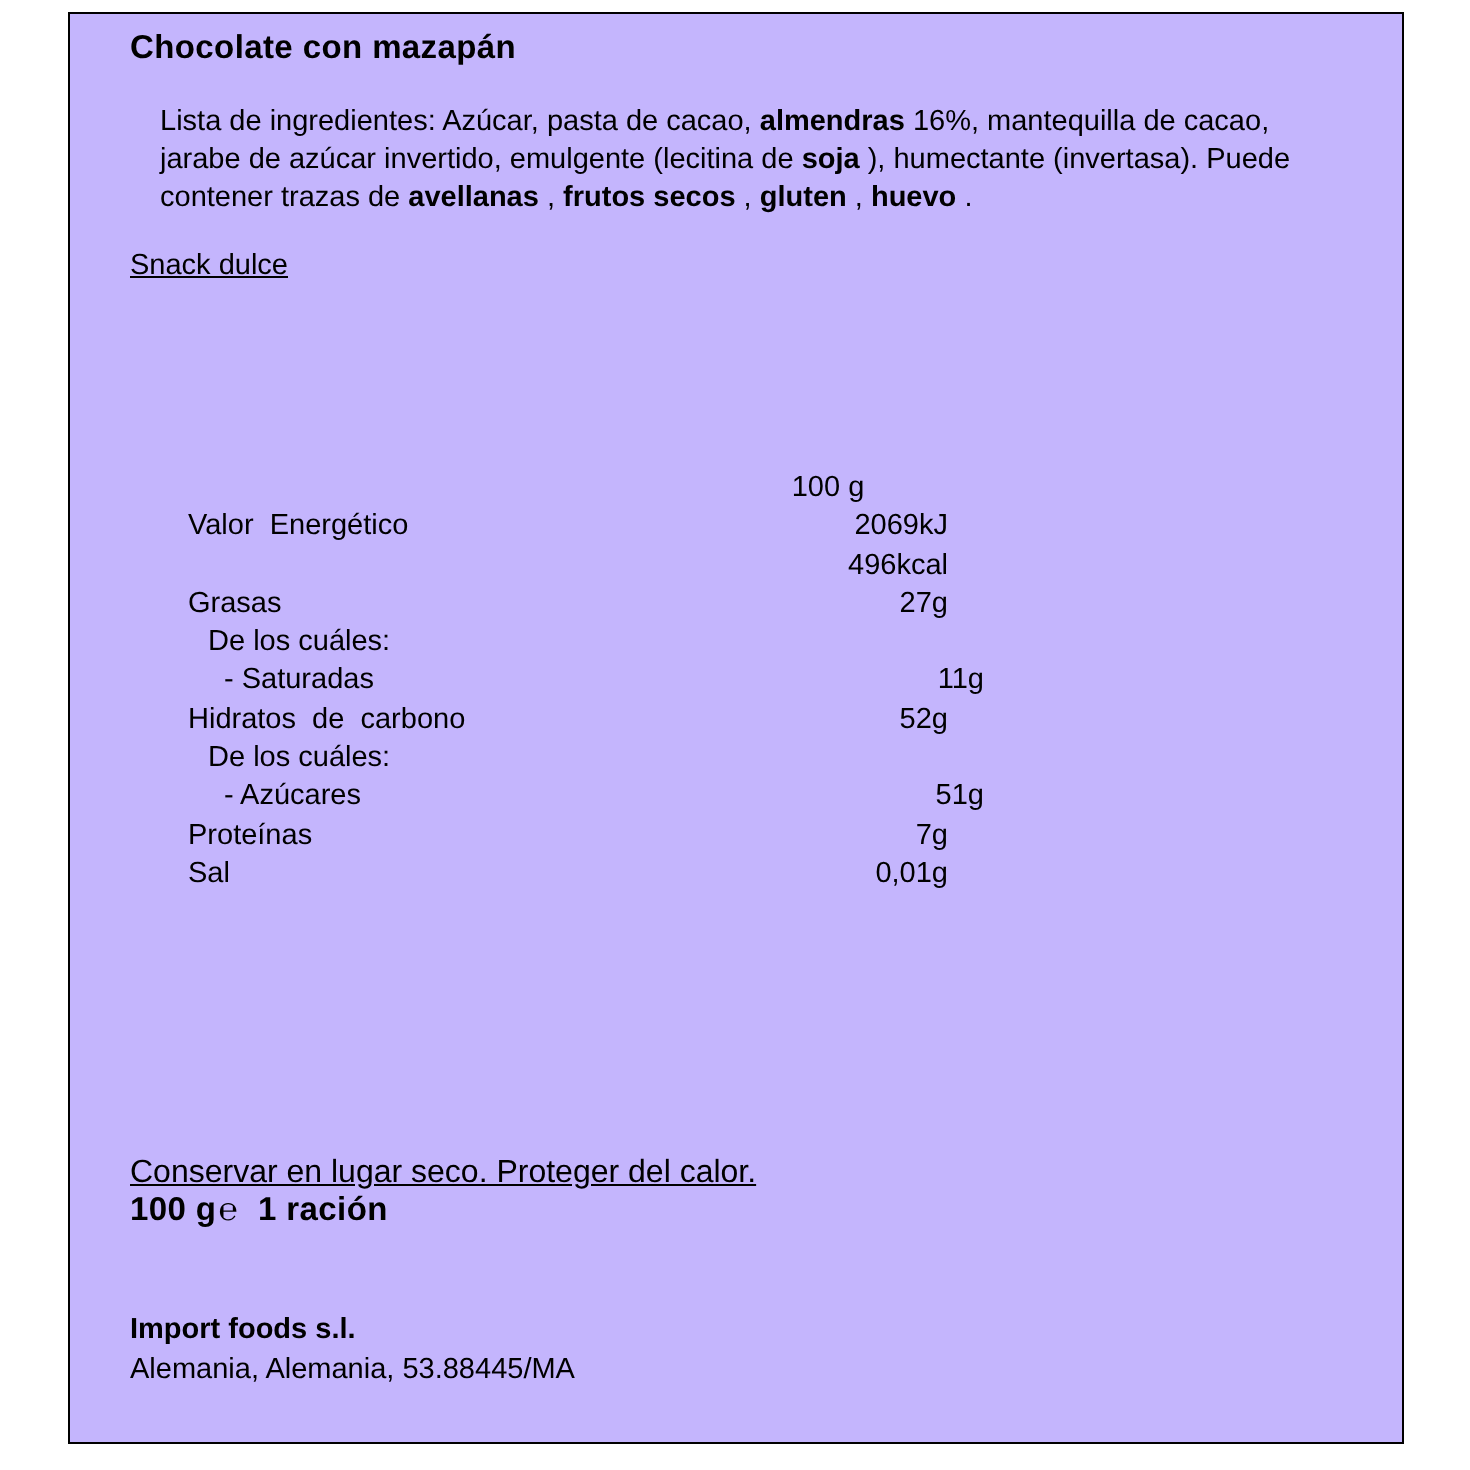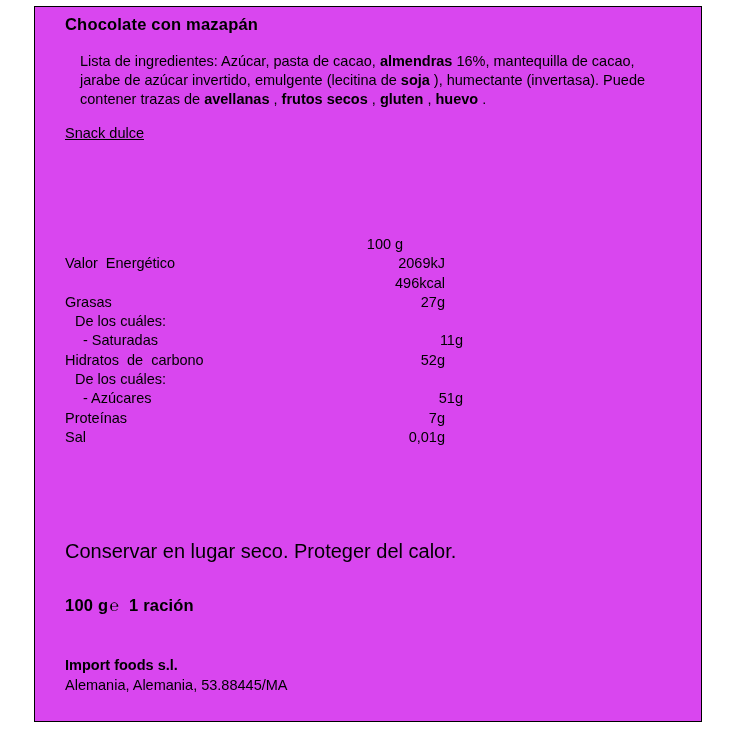--- a/index.html
+++ b/index.html
@@ -15,21 +15,21 @@
     overflow: hidden;
   }
   .label-card {
     position: absolute;
     left: 34px;
     top: 6px;
     width: 668px;
     height: 716px;
     border: 1px solid #000000;
     box-sizing: border-box;
-    background: #d946ef;
+    background: #c4b5fd;
   }
   .inner {
     position: absolute;
     left: 30px;
     top: 6px;
     right: 22px;
   }
   .product-title {
     font-size: 16.5px;
     font-weight: bold;
@@ -60,35 +60,37 @@
   }
   .nutri-row {
     display: flex;
     align-items: baseline;
     line-height: 1.33;
     height: 19.3px;
   }
   .nutri-name {
     flex: 0 0 260px;
     white-space: pre;
+    margin-left: 29px;
   }
   .nutri-val {
     flex: 0 0 120px;
     text-align: right;
     white-space: pre;
   }
   .head-row .nutri-val { text-align: center; }
   .indent1 { padding-left: 10px; }
   .indent2 { padding-left: 18px; }
   .storage {
     position: absolute;
     left: 30px;
-    top: 531px;
-    font-size: 20px;
+    top: 570px;
+    font-size: 16px;
     line-height: 1.3;
+    text-decoration: underline;
   }
   .quantity {
     position: absolute;
     left: 30px;
     top: 588px;
     font-size: 16.5px;
     font-weight: bold;
     line-height: 1.3;
     letter-spacing: 0.2px;
     display: flex;

